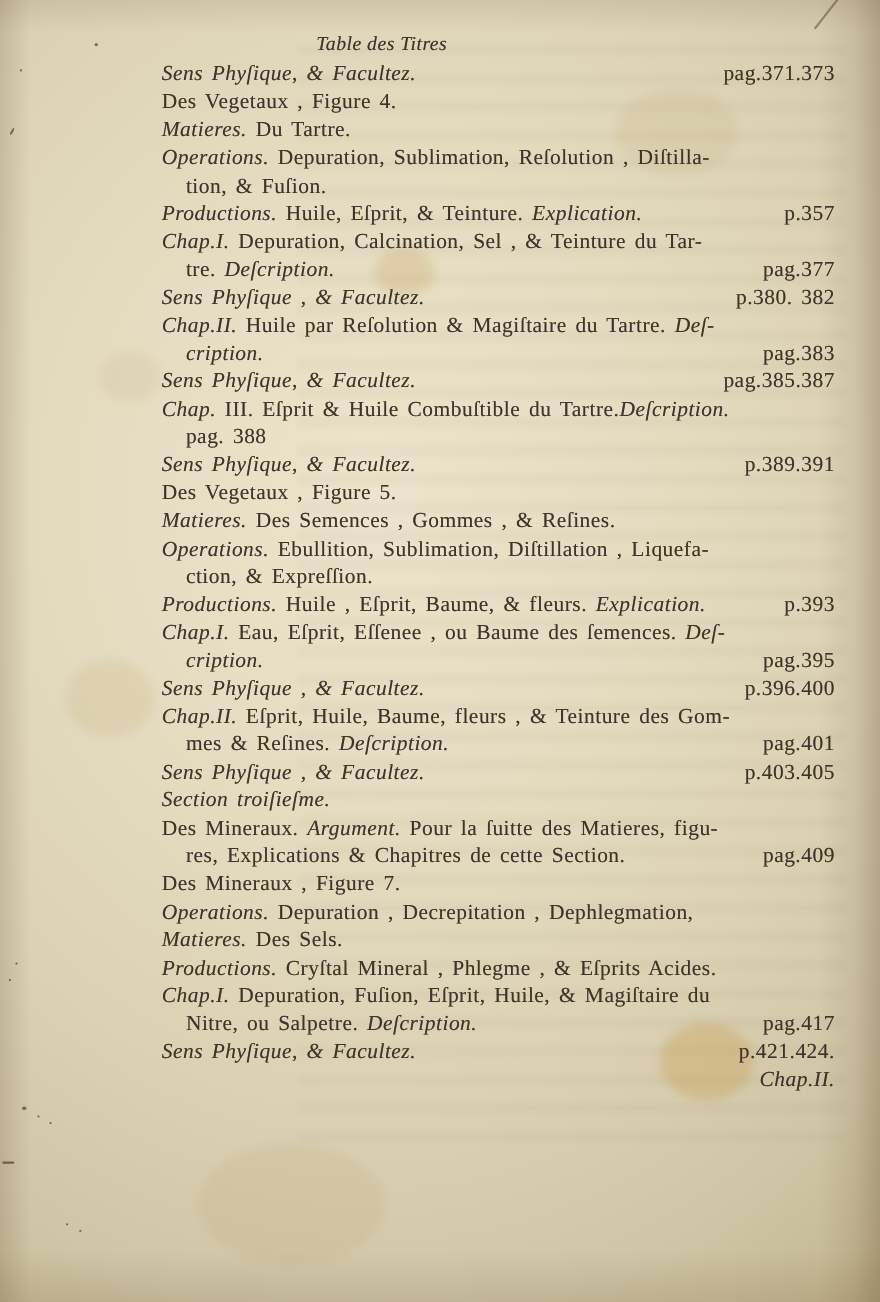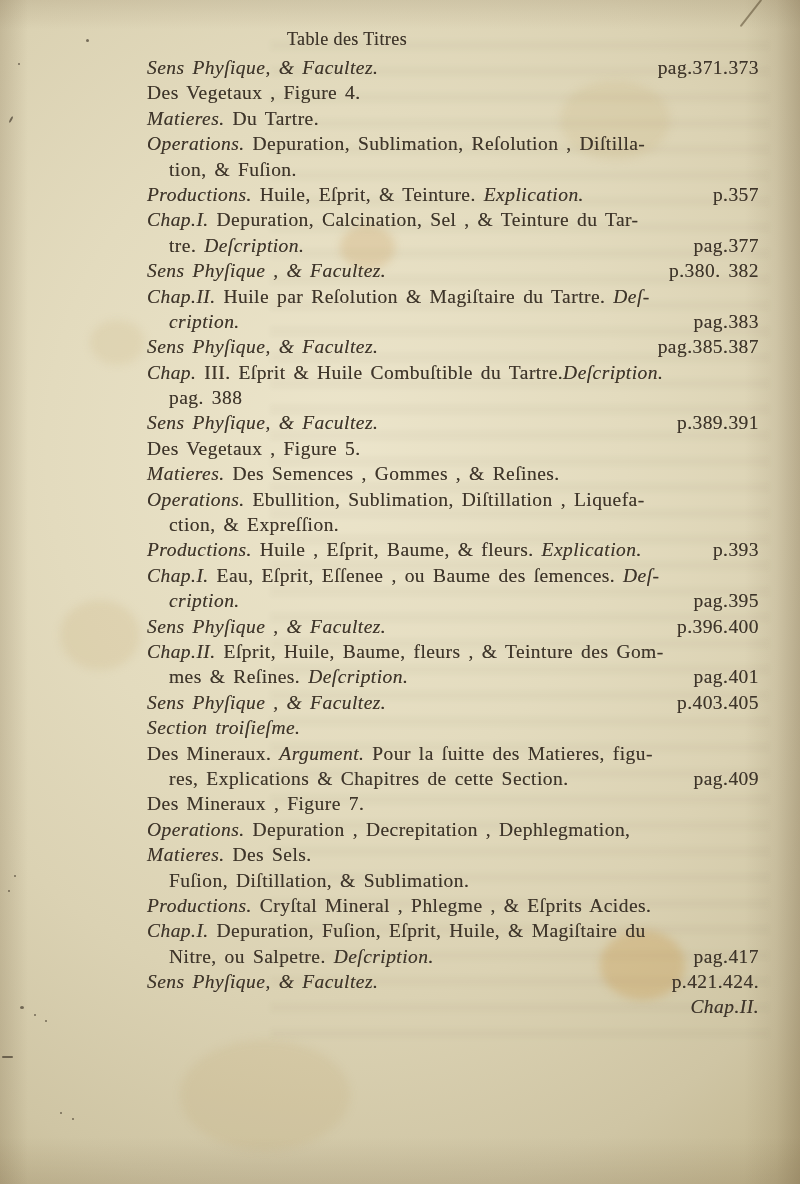--- a/index.html
+++ b/index.html
@@ -39,21 +39,21 @@
   .k7{left:34px;top:1014px;width:2px;height:2px;}
   .k8{left:45px;top:1020px;width:2px;height:2px;}
   .k9{left:2px;top:1056px;width:11px;height:2px;border-radius:1px;}
   .k10{left:60px;top:1112px;width:2px;height:2px;}
   .k11{left:72px;top:1118px;width:2px;height:2px;}
   .corner-mark{position:absolute;left:750px;top:-4px;width:2px;height:34px;
     background:rgba(90,75,50,.55);transform:rotate(38deg);border-radius:1px;}
 
   .header{
     position:absolute;left:147px;top:27px;width:400px;text-align:center;
-    font-size:18px;line-height:24px;color:#3e352a;
+    font-style:italic;font-size:18px;line-height:24px;color:#3e352a;
     letter-spacing:.4px;text-shadow:0 0 .6px rgba(62,52,42,.55);
   }
   .textblock{
     position:absolute;left:147px;top:55px;width:612px;color:#3e352a;
     font-size:19.5px;line-height:25.4px;letter-spacing:.45px;word-spacing:2.6px;
     text-shadow:0 0 .6px rgba(62,52,42,.5);
   }
   .line{display:flex;justify-content:space-between;height:25.4px;white-space:nowrap;gap:47px;}
   .line.c{padding-left:22px;}
   .line.ctr{justify-content:flex-start;padding-right:78px;}
@@ -191,23 +191,20 @@
       </div>
       <div class="line m">
         <span class="txt"><span class="ro">Des Mineraux , Figure 7.</span></span>
       </div>
       <div class="line m">
         <span class="txt"><span class="it">Operations.</span><span class="ro">  Depuration , Decrepitation , Dephlegmation,</span></span>
       </div>
       <div class="line m">
         <span class="txt"><span class="it">Matieres.</span><span class="ro"> Des Sels.</span></span>
       </div>
-      <div class="line c">
-        <span class="txt"><span class="ro">Fuſion, Diſtillation, &amp; Sublimation.</span></span>
-      </div>
       <div class="line m">
         <span class="txt"><span class="it">Productions.</span><span class="ro"> Cryſtal Mineral , Phlegme , &amp; Eſprits Acides.</span></span>
       </div>
       <div class="line m">
         <span class="txt"><span class="it">Chap.I.</span><span class="ro"> Depuration, Fuſion, Eſprit, Huile, &amp; Magiſtaire du</span></span>
       </div>
       <div class="line c">
         <span class="txt"><span class="ro">Nitre, ou Salpetre. </span><span class="it">Deſcription.</span></span>
         <span class="pref">pag.417</span>
       </div>

